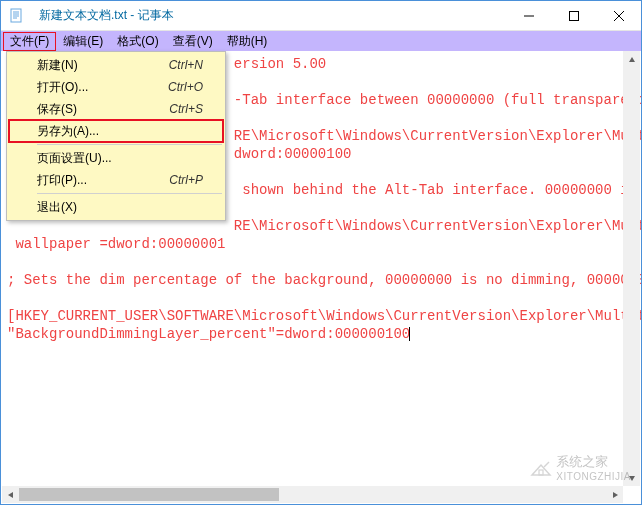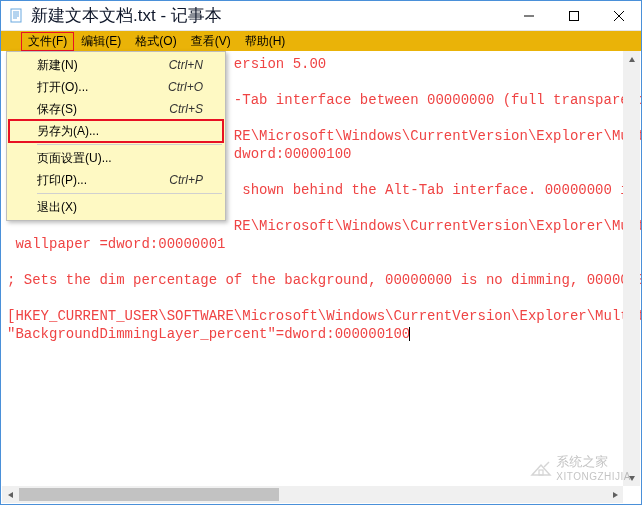--- a/index.html
+++ b/index.html
@@ -17,33 +17,33 @@
     height: 30px;
     background: #fff;
     display: flex;
     align-items: center;
     justify-content: space-between;
     padding-left: 8px;
     border-bottom: 1px solid #e5e5e5;
   }
   .titlebar-left { display: flex; align-items: center; gap: 6px; }
   .app-icon { width: 16px; height: 16px; display:inline-flex; align-items:center; justify-content:center; }
-  .title-text { font-size: 17px; color: #0f172a; }
+  .title-text { font-size: 12px; color: #0369a1; margin-left: 8px; }
   .win-controls { display: flex; }
   .win-btn {
     width: 45px; height: 29px;
     display: flex; align-items: center; justify-content: center;
     color: #000;
   }
   .menubar {
     height: 20px;
     display: flex;
     align-items: center;
-    padding: 0 20px;
-    background: #eab308;
+    padding: 0 2px;
+    background: #c4b5fd;
     font-size: 12px;
     text-align: right;
   }
   .menu-item {
     padding: 1px 7px;
     cursor: default;
   }
   .menu-item.active {
     border: 1px solid #e81123;
     padding: 0 6px;

